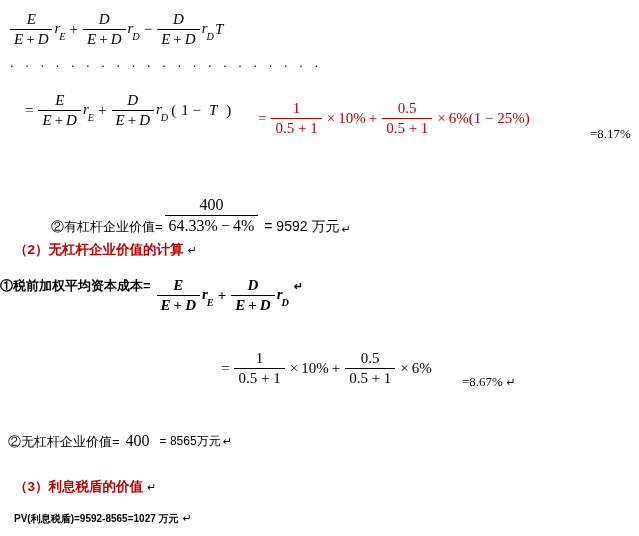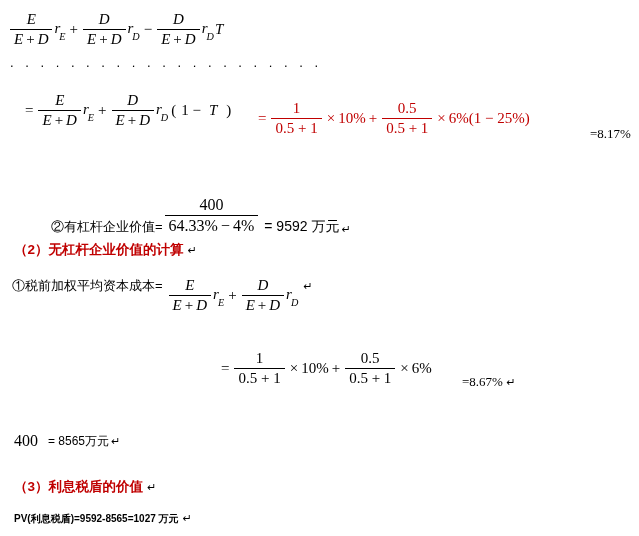--- a/index.html
+++ b/index.html
@@ -183,21 +183,21 @@
   </span>
   <span class="cn" style="font-size:14px; padding-left:4px;">= 9592 万元</span>
   <span class="pilcrow" style="padding-left:2px;">↵</span>
 </div>
 
 <div class="abs" style="left:14px; top:240px;">
   <span class="cn-red">（2）无杠杆企业价值的计算</span>
   <span class="pilcrow">↵</span>
 </div>
 
-<div class="abs" style="left:12px; top:276px;">
+<div class="abs" style="left:0; top:276px;font-weight:bold;">
   <span class="cn">①税前加权平均资本成本=</span>
   <span class="math">
     <span class="frac">
       <span class="num">E</span>
       <span class="den">
         <span>E</span><span class="op">+</span><span>D</span>
       </span>
     </span>
     <span><span class="var">r</span><span class="sub">E</span></span>
     <span class="op">+</span>
@@ -229,20 +229,21 @@
     <span class="op">×</span>
     <span>6%</span>
   </span>
 </div>
 <div class="abs" style="left:462px; top:374px; font-family:'Liberation Serif',serif; font-size:13px;">
   <span>=8.67%</span>
   <span class="pilcrow">↵</span>
 </div>
 
 <div class="abs" style="left:8px; top:432px; display:flex; align-items:center;">
+  <span class="cn">②无杠杆企业价值=</span>
   <span class="math" style="font-style:normal; font-size:16px;">
     <span class="frac">
       <span class="num">400</span>
     </span>
   </span>
   <span class="cn" style="font-size:12px; padding-left:4px;">= 8565万元</span>
   <span class="pilcrow" style="padding-left:2px;">↵</span>
 </div>
 
 <div class="abs" style="left:14px; top:477px;">

